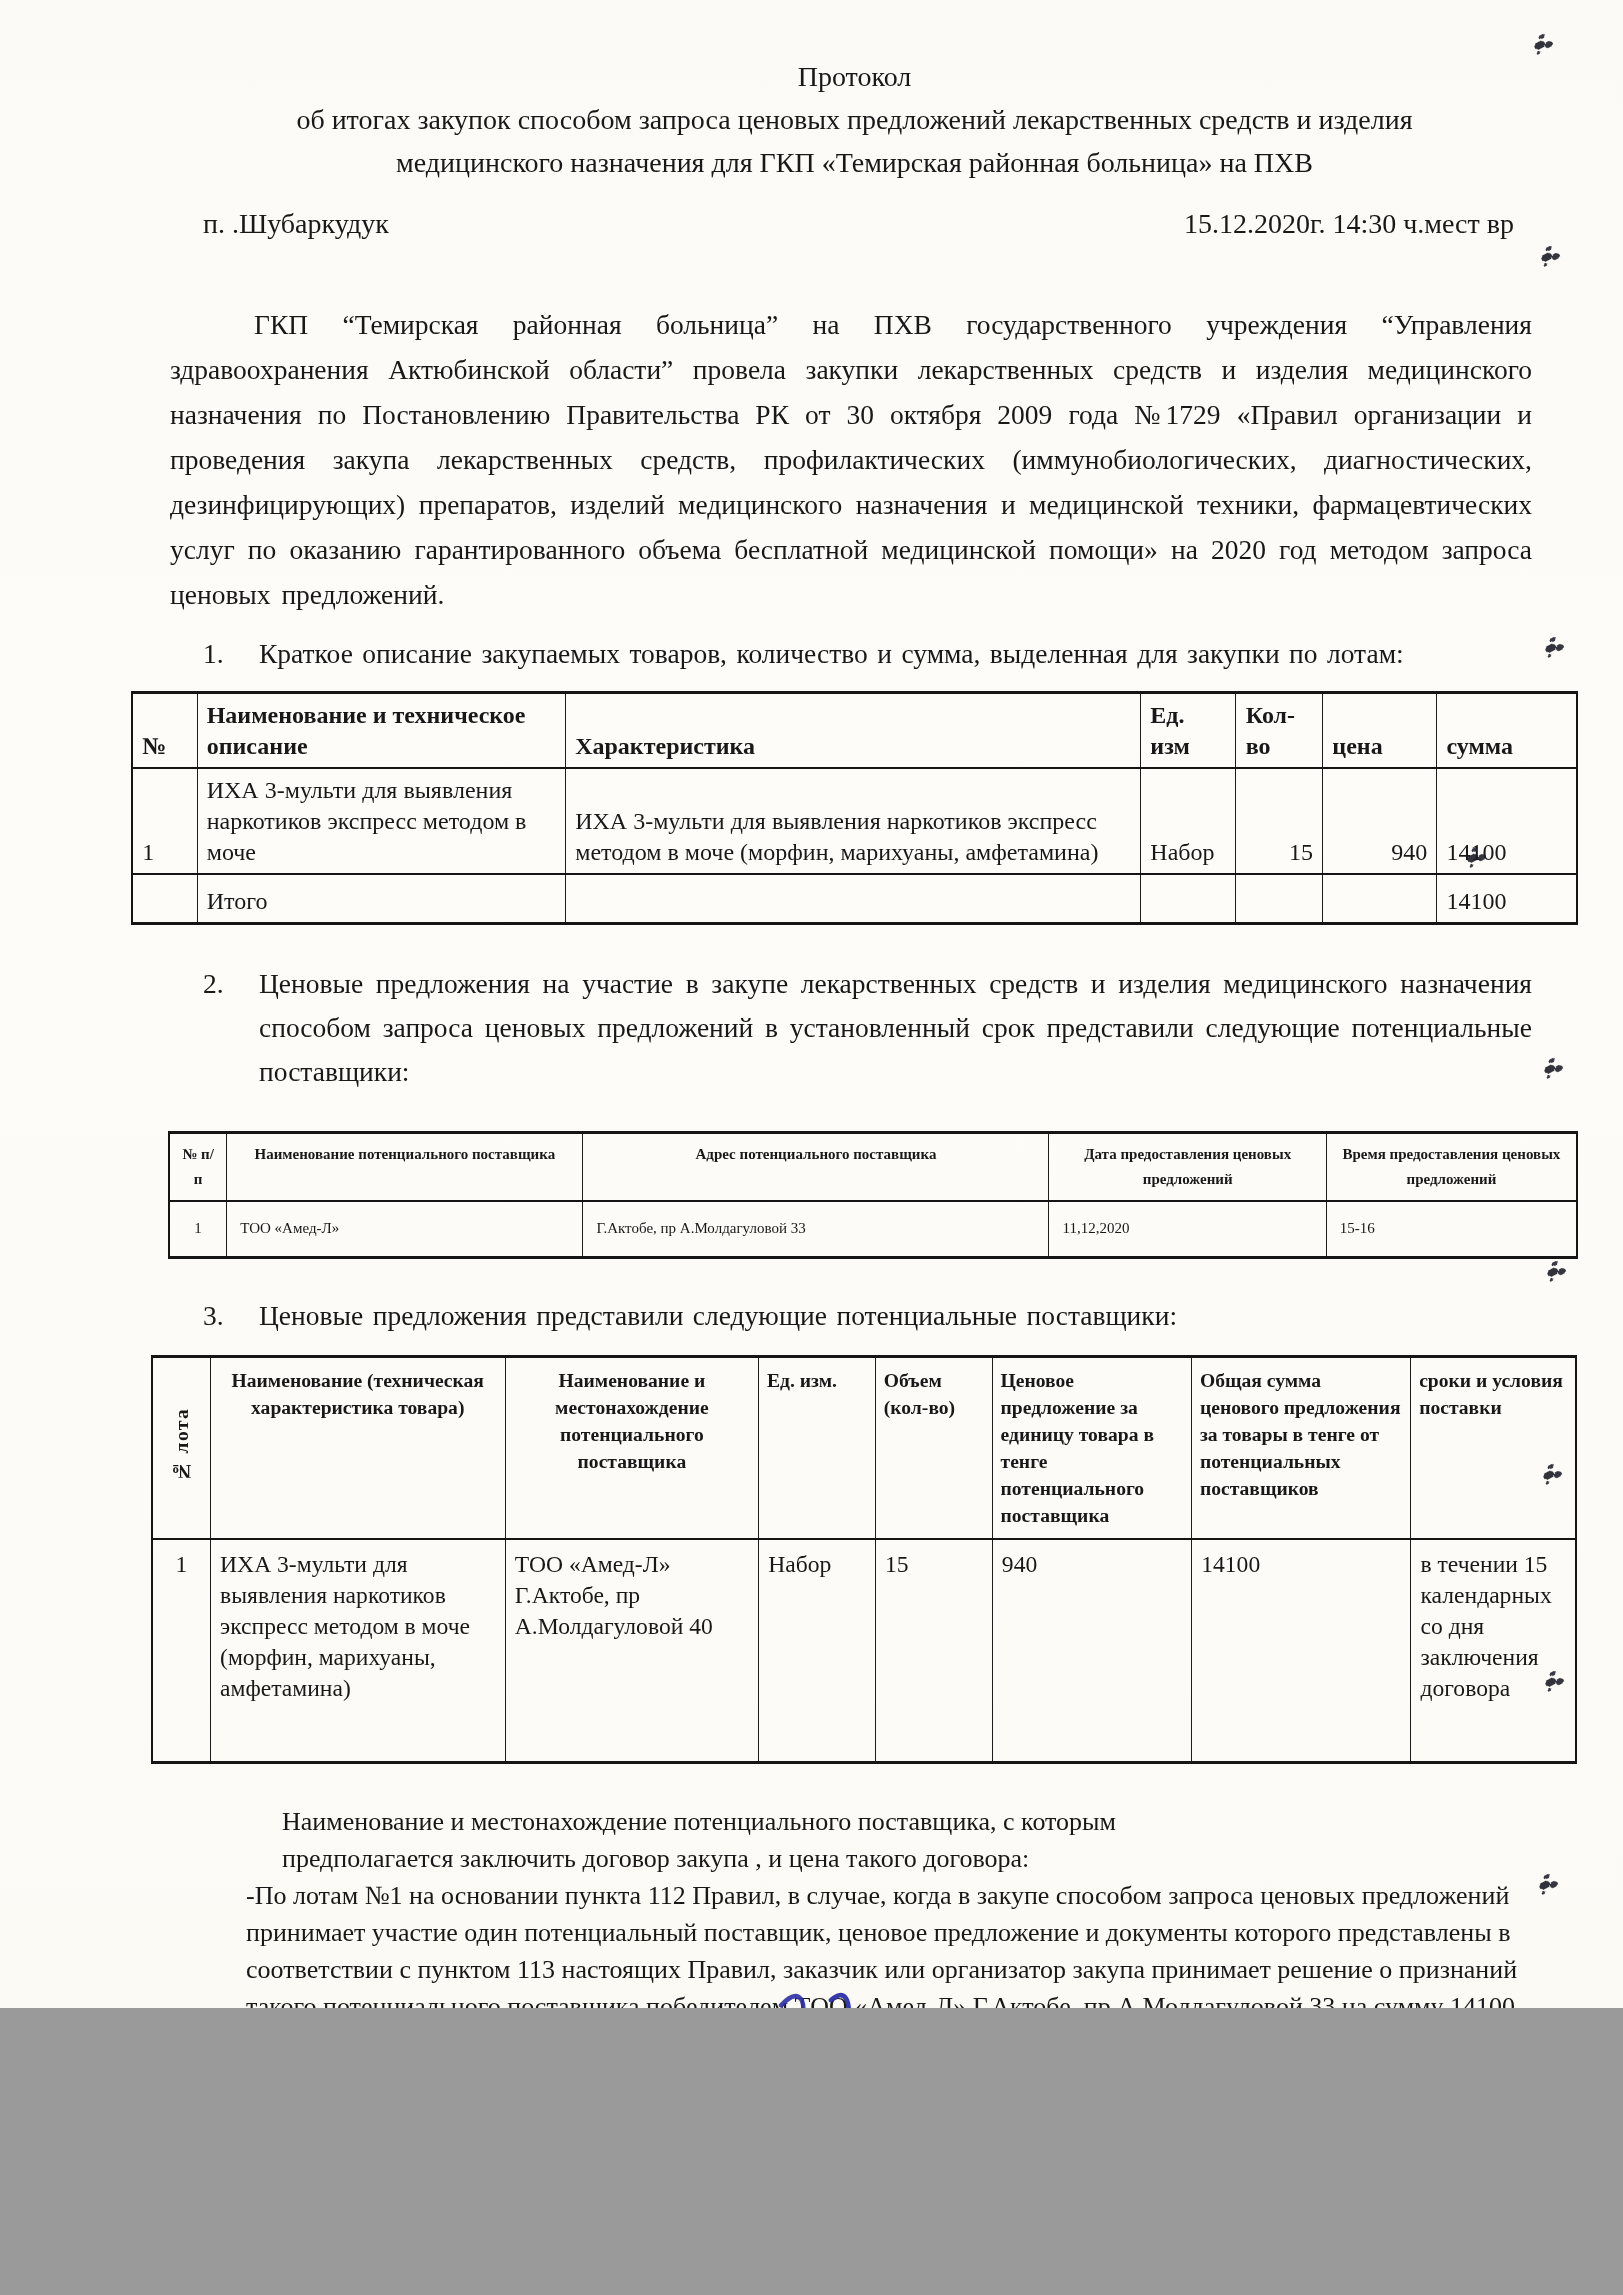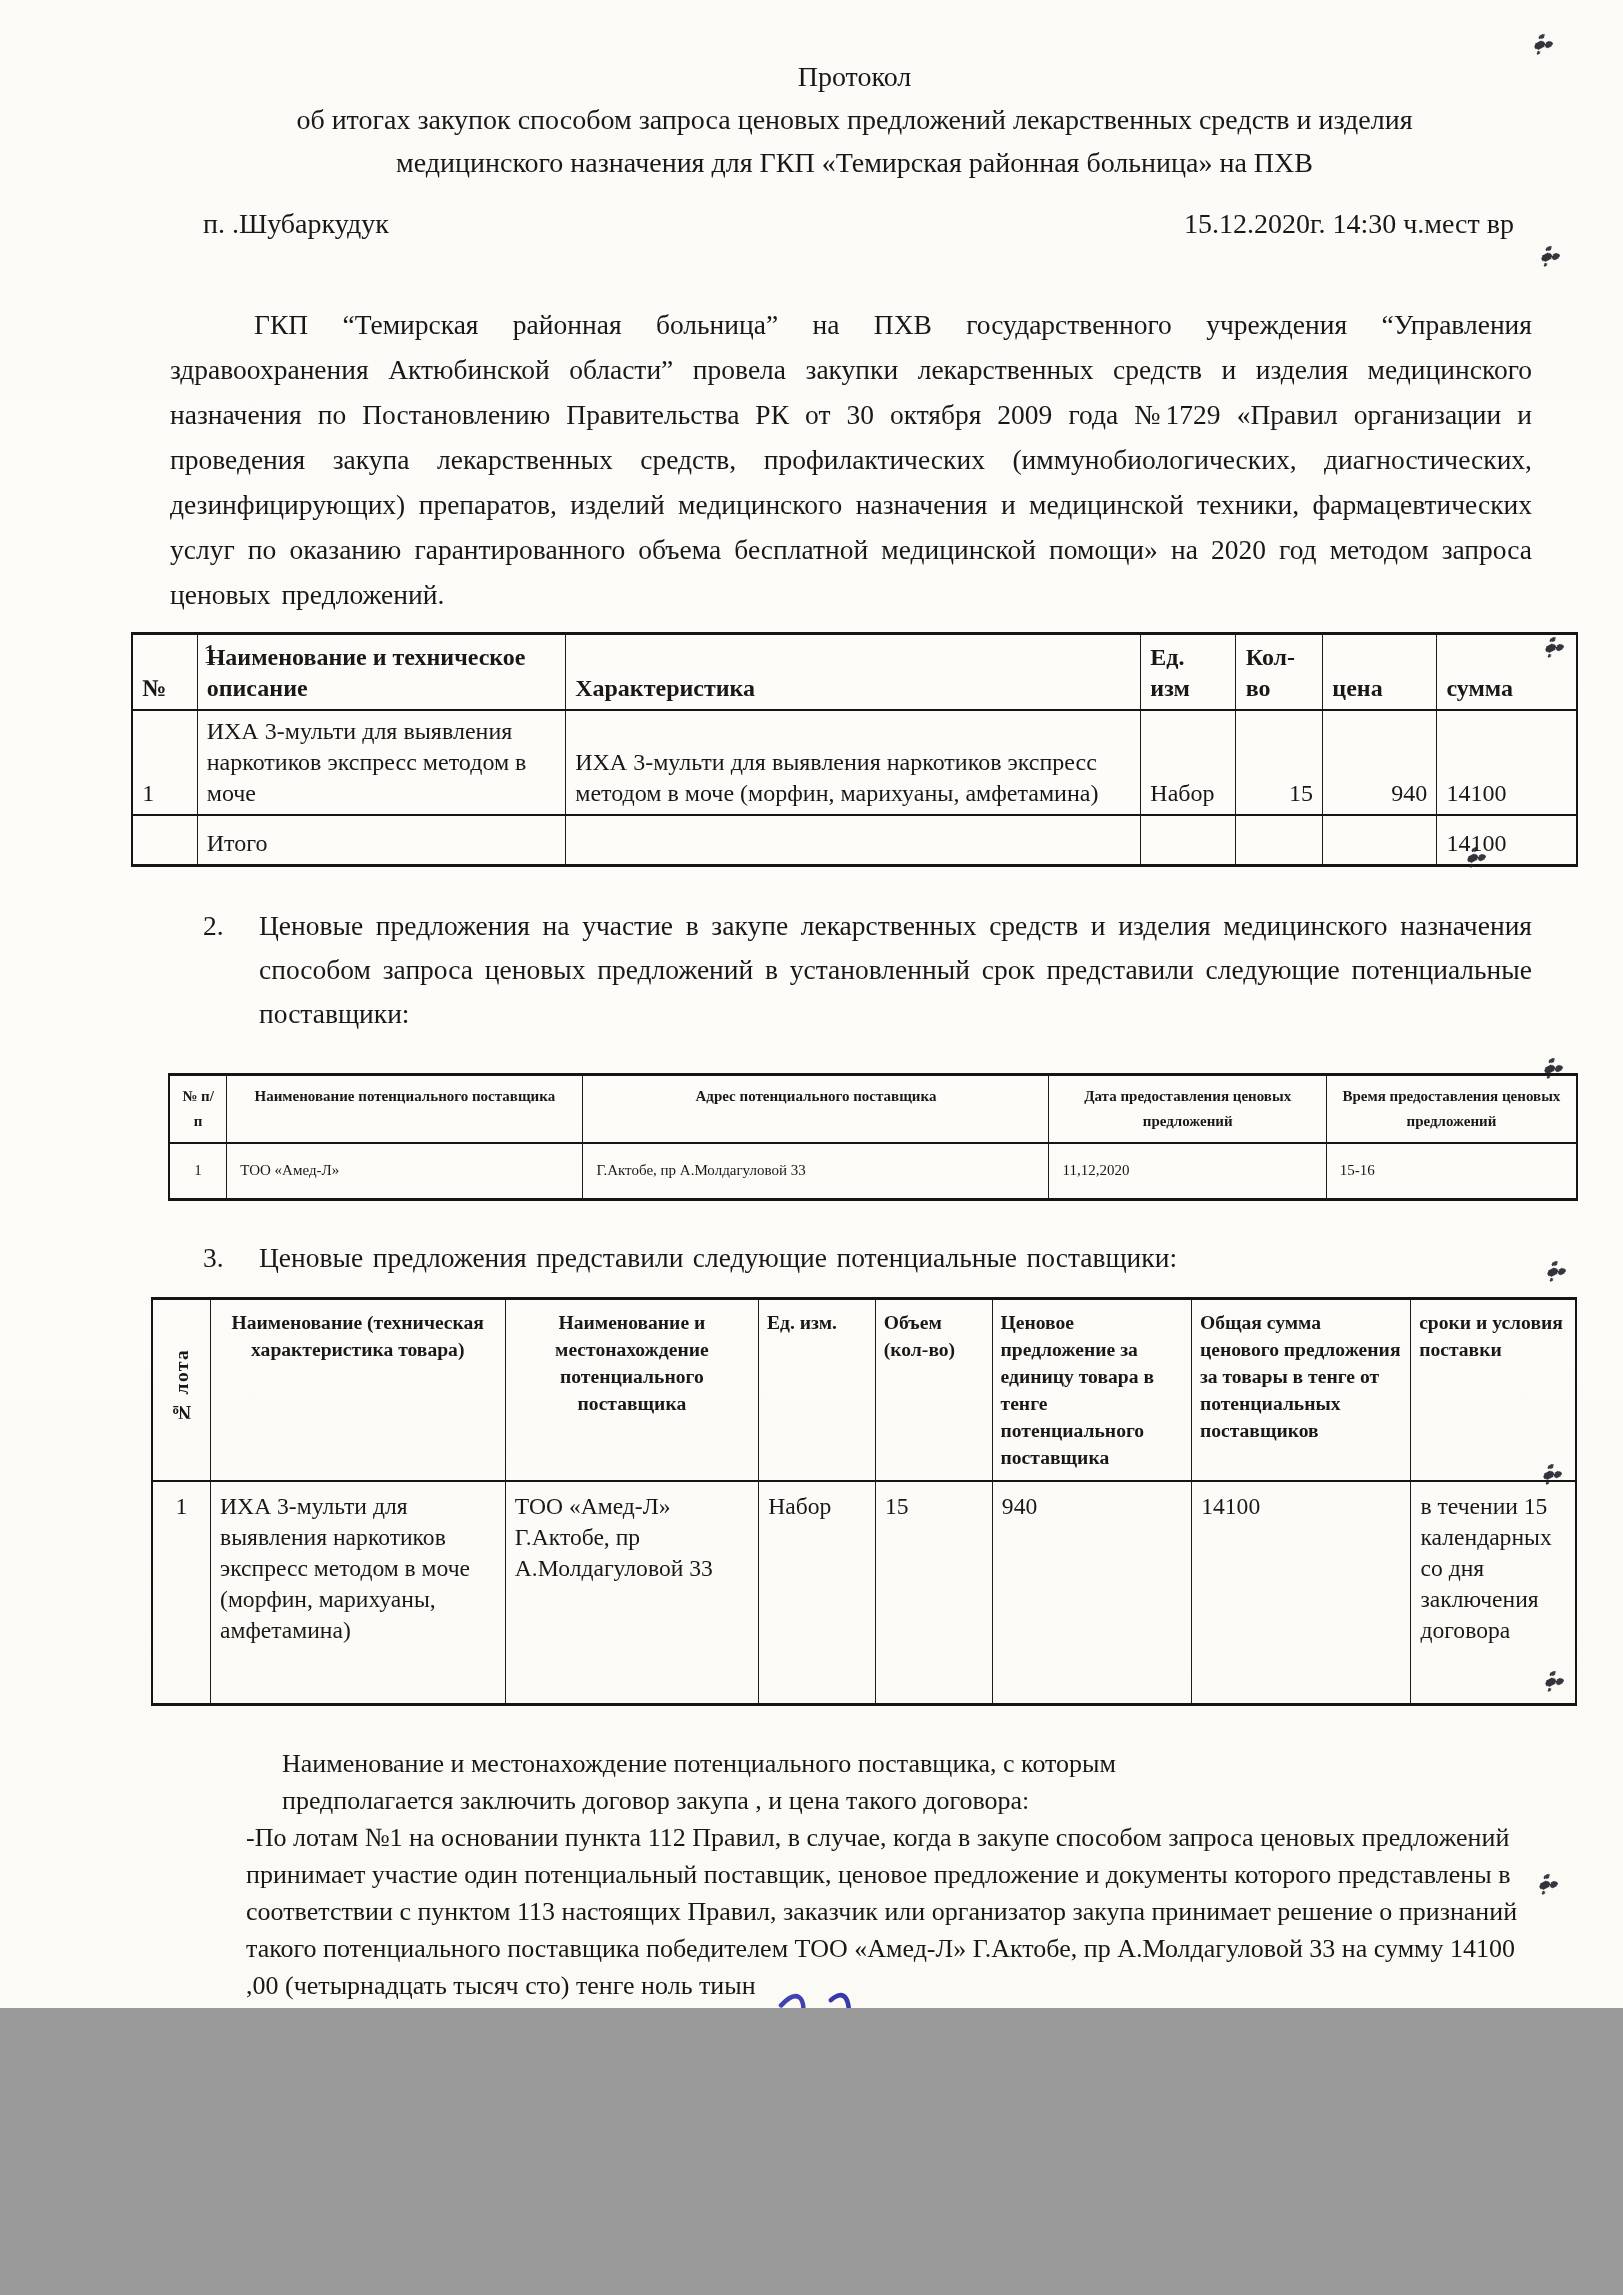--- a/index.html
+++ b/index.html
@@ -99,20 +99,21 @@
 
     <div class="place-row">
       <span>п. .Шубаркудук</span>
       <span>15.12.2020г. 14:30 ч.мест вр</span>
     </div>
 
     <p class="intro">ГКП “Темирская районная больница” на ПХВ  государственного учреждения “Управления здравоохранения Актюбинской области” провела закупки  лекарственных средств и изделия медицинского назначения по Постановлению  Правительства РК от 30 октября 2009 года №1729 «Правил организации и проведения закупа лекарственных средств, профилактических (иммунобиологических, диагностических, дезинфицирующих) препаратов, изделий медицинского назначения и медицинской техники, фармацевтических услуг по оказанию гарантированного объема бесплатной медицинской помощи» на 2020 год методом запроса ценовых предложений.</p>
 
     <div class="list-item">
       <span class="list-num">1.</span>
+      <span>Краткое описание  закупаемых товаров, количество и сумма, выделенная для закупки по лотам:</span>
     </div>
 
     <table class="t1">
       <colgroup>
         <col style="width:4.5%">
           <col style="width:25.5%">
           <col style="width:39.8%">
         <col style="width:6.6%">
           <col style="width:6.0%">
           <col style="width:7.9%">
@@ -203,21 +204,21 @@
         <th class="center">Наименование и местонахождение потенциального поставщика</th>
         <th class="left">Ед. изм.</th>
         <th class="left">Объем (кол-во)</th>
         <th class="left">Ценовое предложение за единицу товара в тенге потенциального поставщика</th>
         <th class="left">Общая сумма ценового предложения за товары в тенге от потенциальных поставщиков</th>
         <th class="left">сроки и условия поставки</th>
       </tr>
       <tr class="data">
         <td style="text-align:center">1</td>
         <td>ИХА 3-мульти для выявления наркотиков экспресс методом в моче (морфин, марихуаны, амфетамина)</td>
-        <td>ТОО «Амед-Л» Г.Актобе, пр А.Молдагуловой 33</td>
+        <td>ТОО «Амед-Л» Г.Актобе, пр А.Молдагуловой 40</td>
         <td>Набор</td>
         <td>15</td>
         <td>940</td>
         <td>14100</td>
         <td>в течении 15 календарных со дня заключения договора</td>
       </tr>
     </tbody>
       </table>
 
     <div class="closing">

